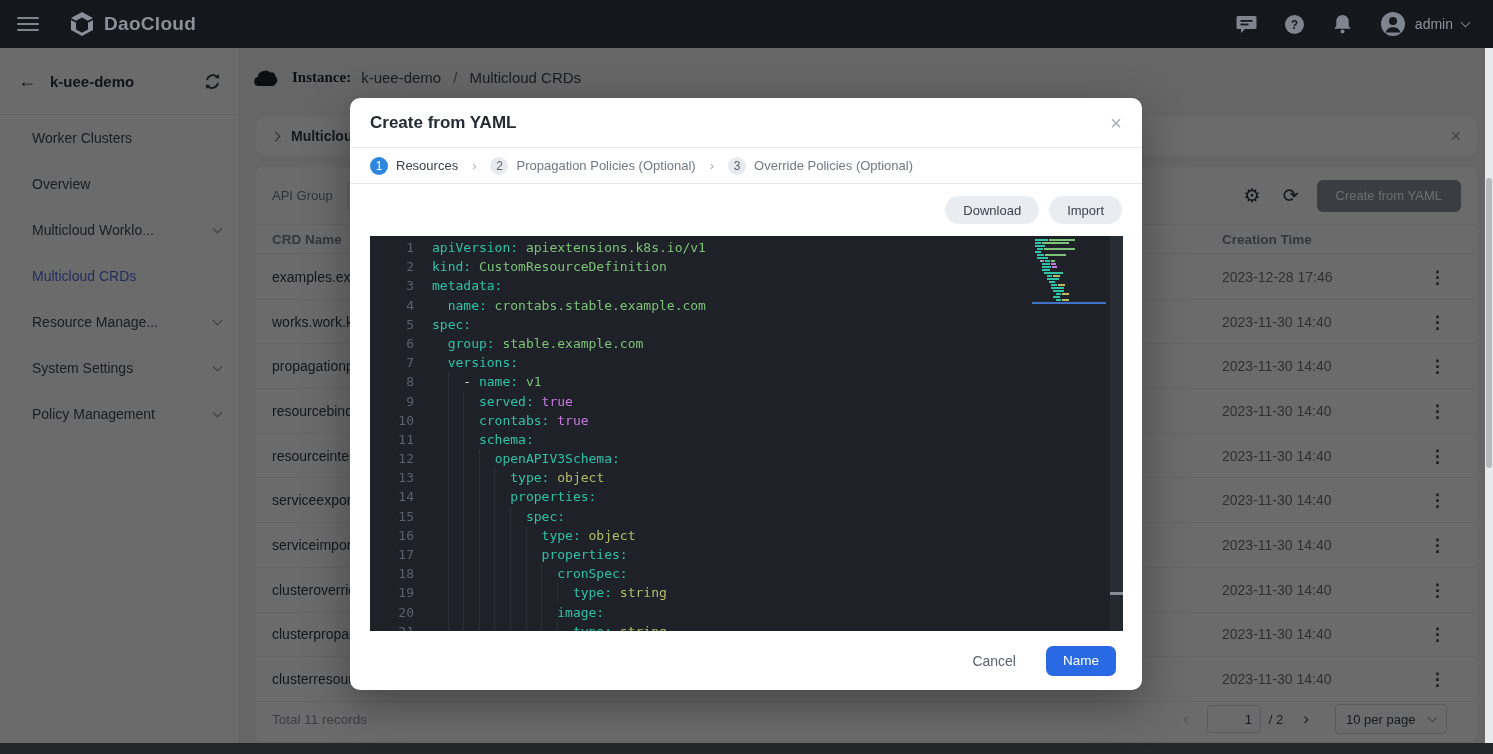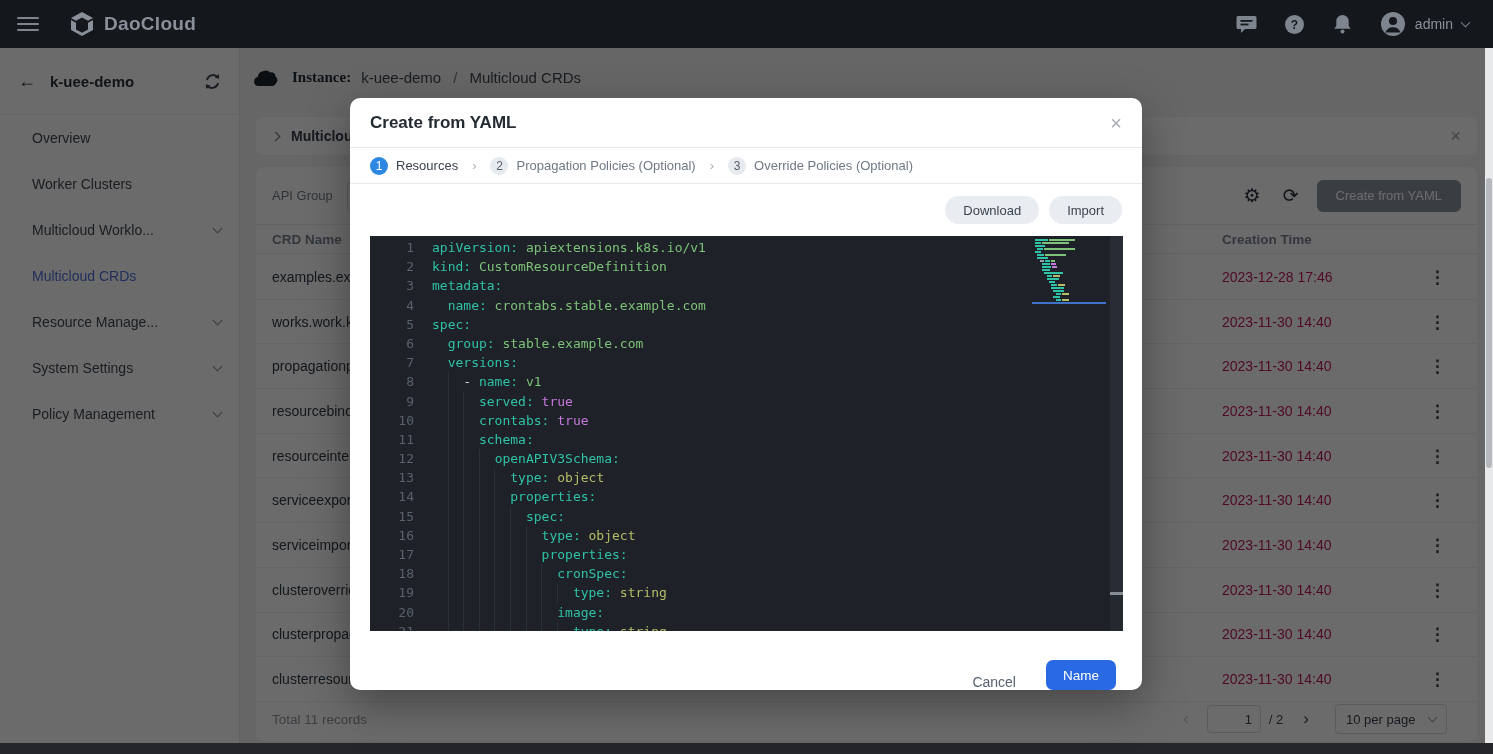--- a/index.html
+++ b/index.html
@@ -64,21 +64,21 @@
   .thead { position:absolute; left:0; right:0; top:57px; height:30px; border-top:1px solid #e9ebef;
            border-bottom:1px solid #e9ebef; }
   .thead span { position:absolute; top:50%; transform:translateY(-50%); font-size:13.5px;
                 font-weight:bold; color:#7b8490; }
   .th-name { left:16px; }
   .th-time { left:966px; }
   .trow { position:relative; height:44.7px; border-bottom:1px solid #edeff2; }
   .trow .tname { position:absolute; left:16px; top:50%; transform:translateY(-50%); font-size:14px;
                  color:#2f3945; cursor:pointer; white-space:nowrap; }
   .trow .ttime { position:absolute; left:966px; top:50%; transform:translateY(-50%); font-size:14px;
-                 color:#be185d; }
+                 color:#737373; }
   .trow .kebab { position:absolute; left:1173px; top:50%; transform:translateY(-50%); font-size:17px;
                  color:#39414d; cursor:pointer; font-weight:bold; }
   #table-rows { position:absolute; left:0; right:0; top:88px; }
 
   .card-foot { position:absolute; left:0; right:0; bottom:0; height:44px; display:flex;
                align-items:center; padding:0 30px 0 16px; }
   .total { font-size:13.5px; color:#8d949e; }
   .pager { margin-left:auto; display:flex; align-items:center; }
   .pchev { font-size:17px; color:#c3c8cf; cursor:pointer; }
   .pchev.on { color:#3e4751; }
@@ -128,21 +128,21 @@
   .mml { display:flex; gap:1px; height:2px; margin-bottom:1px; }
   .mml b { display:block; height:2px; }
   .mm-k { background:#2fc2a7; } .mm-s { background:#7dc379; } .mm-t { background:#b5bd68; }
   .mm-b { background:#c678dd; } .mm-p { background:#9aa0a6; }
   .mm-blue { height:2px; background:#3f72c8; width:74px; margin-top:1px; }
   .esb { position:absolute; top:0; right:0; bottom:0; width:13px; background:#24282f; cursor:pointer; }
   .esb-thumb { position:absolute; top:0; left:0; right:0; height:359px; background:#282d35;
                border-bottom:3px solid #878d94; }
 
   .m-foot { position:absolute; left:0; right:0; bottom:0; height:59px; display:flex;
-            align-items:flex-end; justify-content:flex-end; padding-right:26px;padding-left:32px; }
+            align-items:center; justify-content:flex-end; padding-right:26px;padding-left:32px; }
   .cancel-btn { background:none; border:none; font-size:14px; color:#586270; cursor:pointer;
                 margin-right:30px; font-family:inherit; }
   .next-btn { height:30px; padding:0 17px; background:#2969e3; color:#fff; border:none;
               border-radius:7px; font-size:13.5px; cursor:pointer; font-family:inherit; }
 </style>
 </head>
 <body>
 
 <div class="navbar">
   <div class="hamburger">
@@ -196,24 +196,24 @@
     <span class="side-title">k-uee-demo</span>
     <svg width="17" height="17" viewBox="0 0 17 17">
       <path d="M3 7 A6 6 0 0 1 13.5 4.2" fill="none" stroke="#39414c" stroke-width="1.8"></path>
       <polygon points="14.8,1 15.2,5.8 10.6,4.4" fill="#39414c"></polygon>
       <path d="M14 10 A6 6 0 0 1 3.5 12.8" fill="none" stroke="#39414c" stroke-width="1.8"></path>
       <polygon points="2.2,16 1.8,11.2 6.4,12.6" fill="#39414c"></polygon>
     </svg>
   </div>
   <nav id="sidebar-items">
       <div class="side-item">
+        <span>Worker Clusters</span>
+      </div>
+      <div class="side-item">
         <span>Overview</span>
-      </div>
-      <div class="side-item">
-        <span>Worker Clusters</span>
       </div>
       <div class="side-item">
         <span>Multicloud Worklo...</span>
         <span class="chev"></span>
       </div>
       <div class="side-item active">
         <span>Multicloud CRDs</span>
       </div>
       <div class="side-item">
         <span>Resource Manage...</span>

